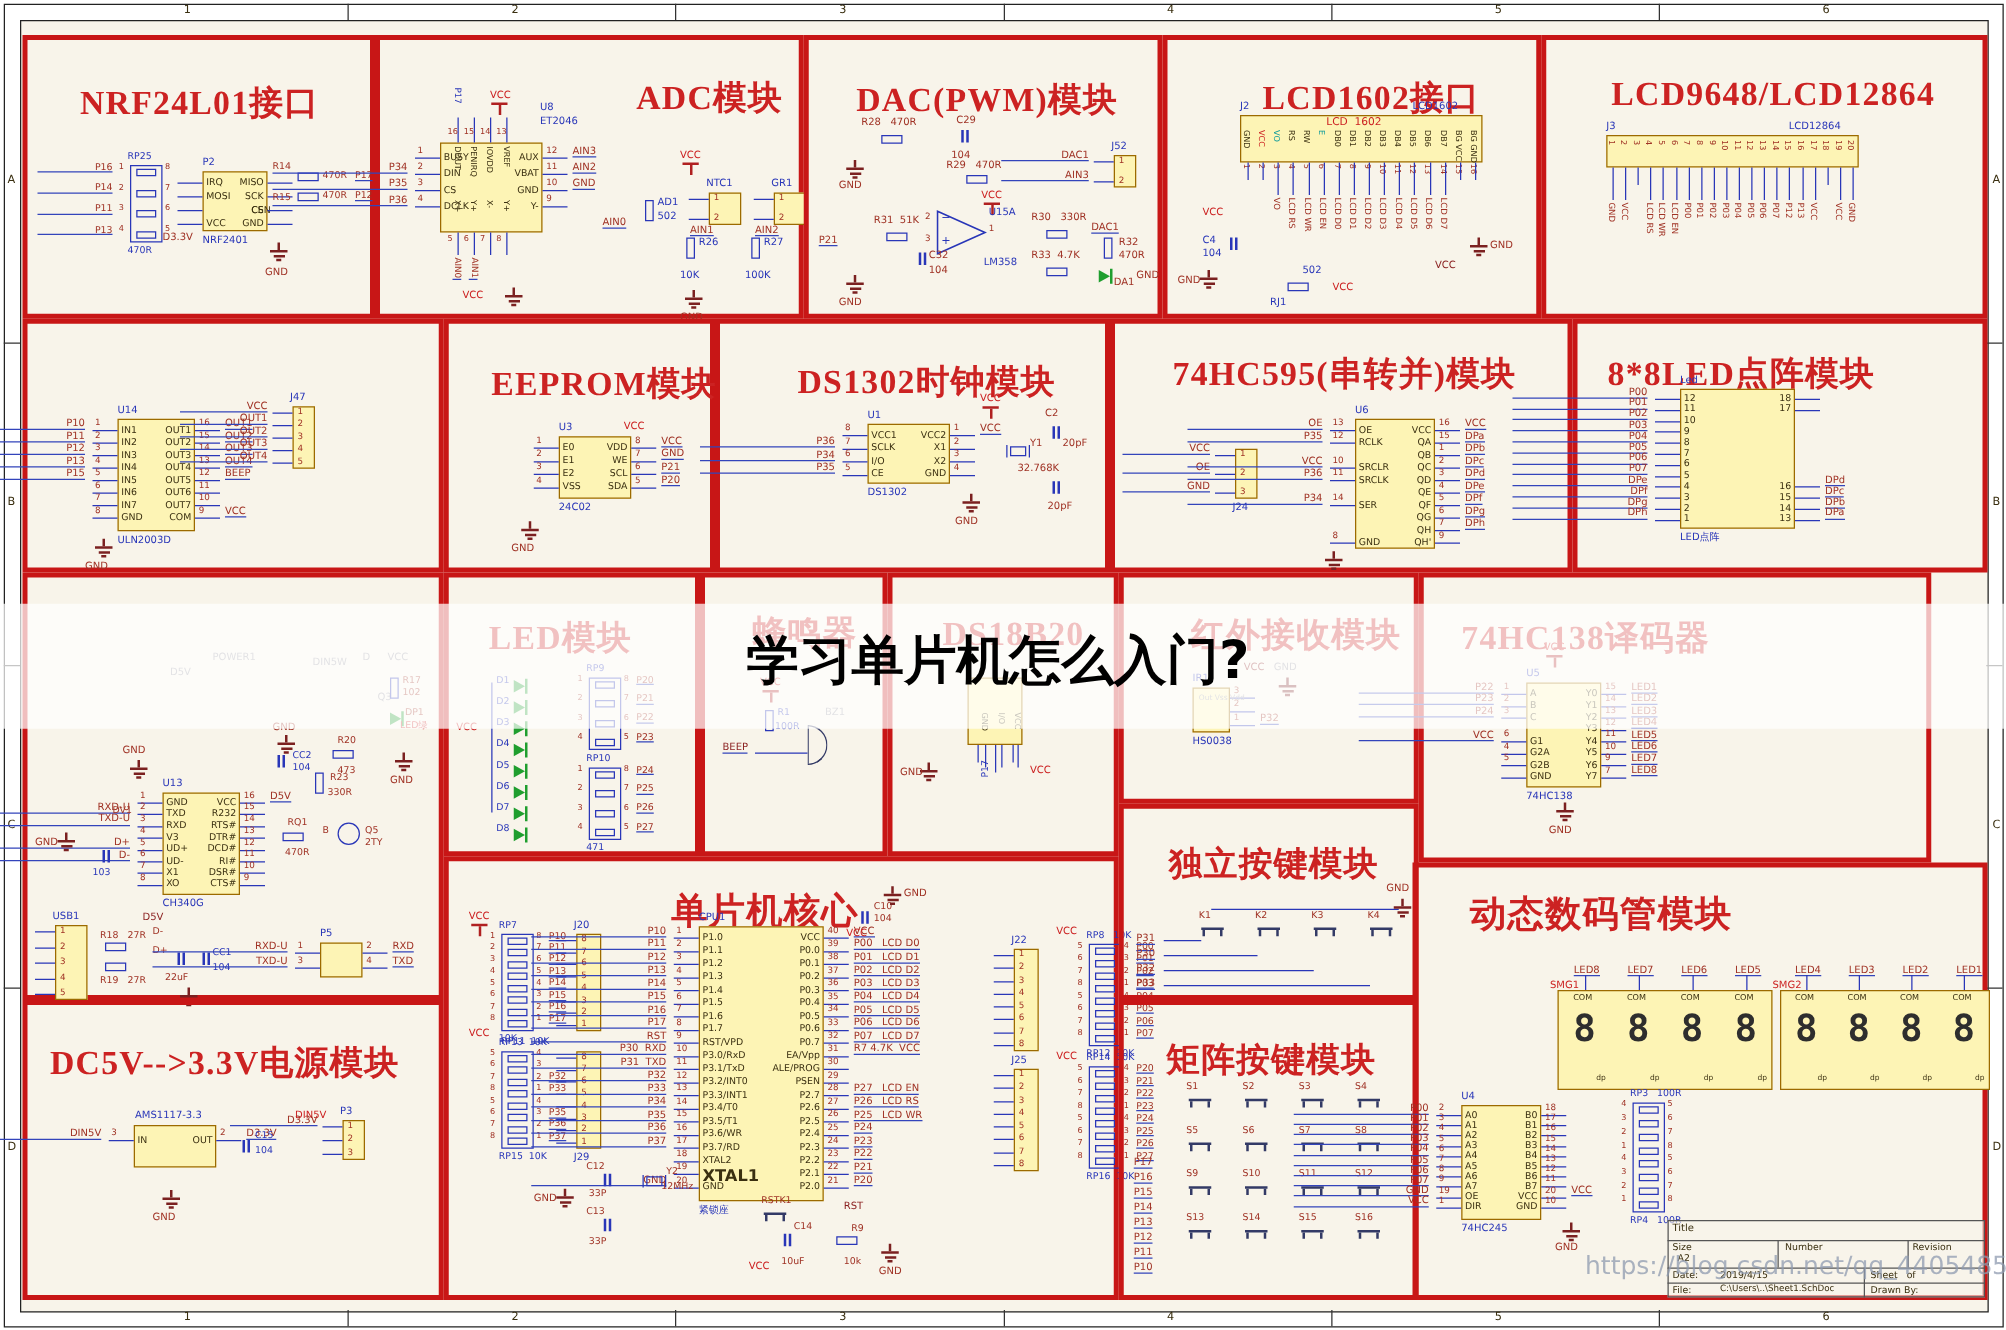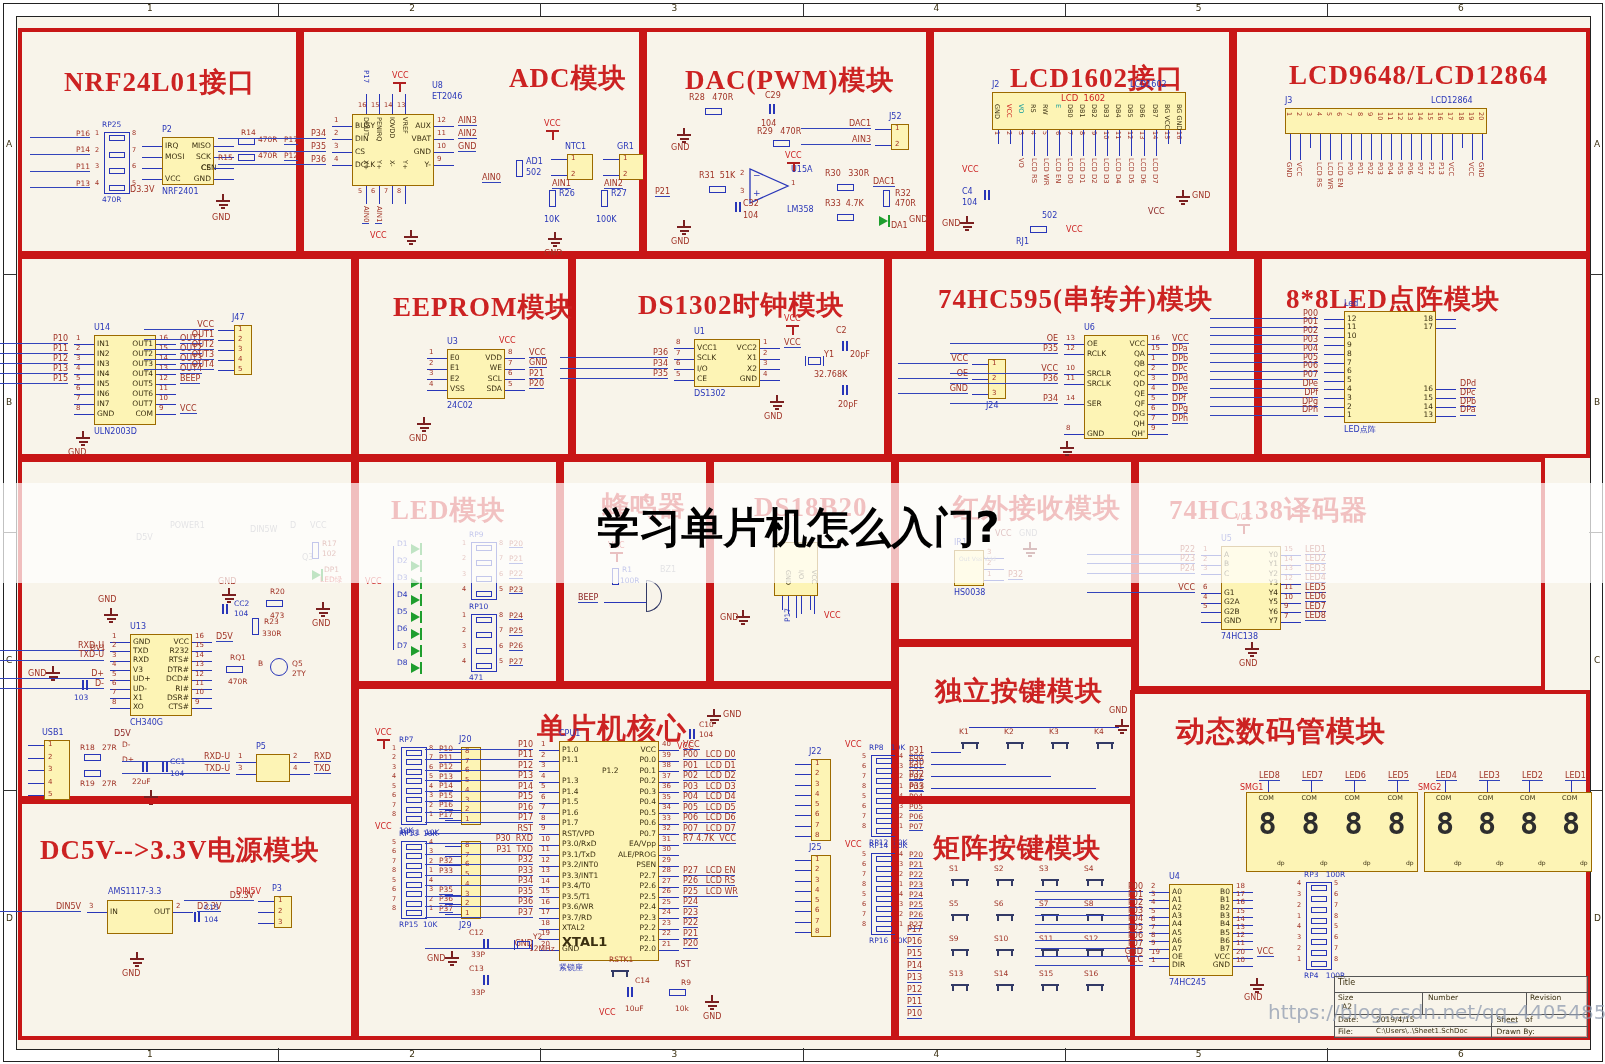--- a/index.html
+++ b/index.html
@@ -111,21 +111,21 @@
       <div class="w" style="left: 192px; top: 147px; width: 20px; height: 1px; background: rgb(41, 54, 184);"></div>
       <div class="lbl" style="left: 119px; top: 142.5px; font-size: 7.5px; color: rgb(58, 47, 16); width: 70px; text-align: right;">GND</div>
       <div class="lbl" style="left: 108px; top: 154px; font-size: 8px; color: rgb(160, 51, 38);">D3.3V</div>
       <div class="gndb" style="left: 200px; top: 162px; width: 1.5px; height: 6px;"></div>
       <div class="gndb" style="left: 194px; top: 168px; width: 14px; height: 2px;"></div>
       <div class="gndb" style="left: 196.5px; top: 171.5px; width: 9px; height: 2px;"></div>
       <div class="gndb" style="left: 199px; top: 175px; width: 4px; height: 2px;"></div>
       <div class="lbl" style="left: 190px; top: 182px; font-size: 8px; color: rgb(160, 51, 38);">GND</div>
       <div class="w" style="left: 216px; top: 106px; width: 17px; height: 7px; border: 1px solid rgb(41, 54, 184); box-sizing: border-box;"></div>
       <div class="w" style="left: 216px; top: 122px; width: 17px; height: 7px; border: 1px solid rgb(41, 54, 184); box-sizing: border-box;"></div>
-      <div class="lbl" style="left: 196px; top: 97px; font-size: 7.5px; color: rgb(160, 51, 38); margin-left: 23px;">R14</div>
+      <div class="lbl" style="left: 196px; top: 97px; font-size: 7.5px; color: rgb(160, 51, 38);">R14</div>
       <div class="lbl" style="left: 236px; top: 104px; font-size: 7.5px; color: rgb(160, 51, 38);">470R</div>
       <div class="lbl" style="left: 262px; top: 104px; font-size: 7.5px; color: rgb(160, 51, 38); border-bottom: 1px solid rgb(51, 68, 187);">P17</div>
       <div class="lbl" style="left: 196px; top: 122px; font-size: 7.5px; color: rgb(160, 51, 38);">R15</div>
       <div class="lbl" style="left: 236px; top: 120px; font-size: 7.5px; color: rgb(160, 51, 38);">470R</div>
       <div class="lbl" style="left: 262px; top: 120px; font-size: 7.5px; color: rgb(160, 51, 38); border-bottom: 1px solid rgb(51, 68, 187);">P12</div>
     </div>
     <div class="m" style="left: 300px; top: 28px; width: 343px; height: 227px;">
       <div class="mt" style="left: 205px; top: 28px; font-size: 27px; color: rgb(204, 34, 34); font-weight: bold;">ADC模块</div>
       <div class="lbl" style="left: 128px; top: 50px; font-size: 8px; color: rgb(41, 54, 184);">U8</div>
       <div class="lbl" style="left: 128px; top: 61px; font-size: 8px; color: rgb(41, 54, 184);">ET2046</div>
@@ -1223,21 +1223,21 @@
       <div class="w" style="left: 180px; top: 61px; width: 20px; height: 1px; background: rgb(41, 54, 184);"></div>
       <div class="lbl" style="left: 182px; top: 52px; font-size: 7px; color: rgb(160, 51, 38);">1</div>
       <div class="lbl" style="left: 203px; top: 56.5px; font-size: 7.5px; color: rgb(58, 47, 16);">P1.0</div>
       <div class="lbl" style="left: 66px; top: 51.5px; font-size: 8px; color: rgb(160, 51, 38); border-bottom: 1px solid rgb(51, 68, 187); width: 108px; text-align: right;">P10</div>
       <div class="w" style="left: 180px; top: 71.5px; width: 20px; height: 1px; background: rgb(41, 54, 184);"></div>
       <div class="lbl" style="left: 182px; top: 62.5px; font-size: 7px; color: rgb(160, 51, 38);">2</div>
       <div class="lbl" style="left: 203px; top: 67px; font-size: 7.5px; color: rgb(58, 47, 16);">P1.1</div>
       <div class="lbl" style="left: 66px; top: 62px; font-size: 8px; color: rgb(160, 51, 38); border-bottom: 1px solid rgb(51, 68, 187); width: 108px; text-align: right;">P11</div>
       <div class="w" style="left: 180px; top: 82px; width: 20px; height: 1px; background: rgb(41, 54, 184);"></div>
       <div class="lbl" style="left: 182px; top: 73px; font-size: 7px; color: rgb(160, 51, 38);">3</div>
-      <div class="lbl" style="left: 203px; top: 77.5px; font-size: 7.5px; color: rgb(58, 47, 16); margin-left: 40px;">P1.2</div>
+      <div class="lbl" style="left: 203px; top: 77.5px; font-size: 7.5px; color: rgb(58, 47, 16);">P1.2</div>
       <div class="lbl" style="left: 66px; top: 72.5px; font-size: 8px; color: rgb(160, 51, 38); border-bottom: 1px solid rgb(51, 68, 187); width: 108px; text-align: right;">P12</div>
       <div class="w" style="left: 180px; top: 92.5px; width: 20px; height: 1px; background: rgb(41, 54, 184);"></div>
       <div class="lbl" style="left: 182px; top: 83.5px; font-size: 7px; color: rgb(160, 51, 38);">4</div>
       <div class="lbl" style="left: 203px; top: 88px; font-size: 7.5px; color: rgb(58, 47, 16);">P1.3</div>
       <div class="lbl" style="left: 66px; top: 83px; font-size: 8px; color: rgb(160, 51, 38); border-bottom: 1px solid rgb(51, 68, 187); width: 108px; text-align: right;">P13</div>
       <div class="w" style="left: 180px; top: 103px; width: 20px; height: 1px; background: rgb(41, 54, 184);"></div>
       <div class="lbl" style="left: 182px; top: 94px; font-size: 7px; color: rgb(160, 51, 38);">5</div>
       <div class="lbl" style="left: 203px; top: 98.5px; font-size: 7.5px; color: rgb(58, 47, 16);">P1.4</div>
       <div class="lbl" style="left: 66px; top: 93.5px; font-size: 8px; color: rgb(160, 51, 38); border-bottom: 1px solid rgb(51, 68, 187); width: 108px; text-align: right;">P14</div>
       <div class="w" style="left: 180px; top: 113.5px; width: 20px; height: 1px; background: rgb(41, 54, 184);"></div>

